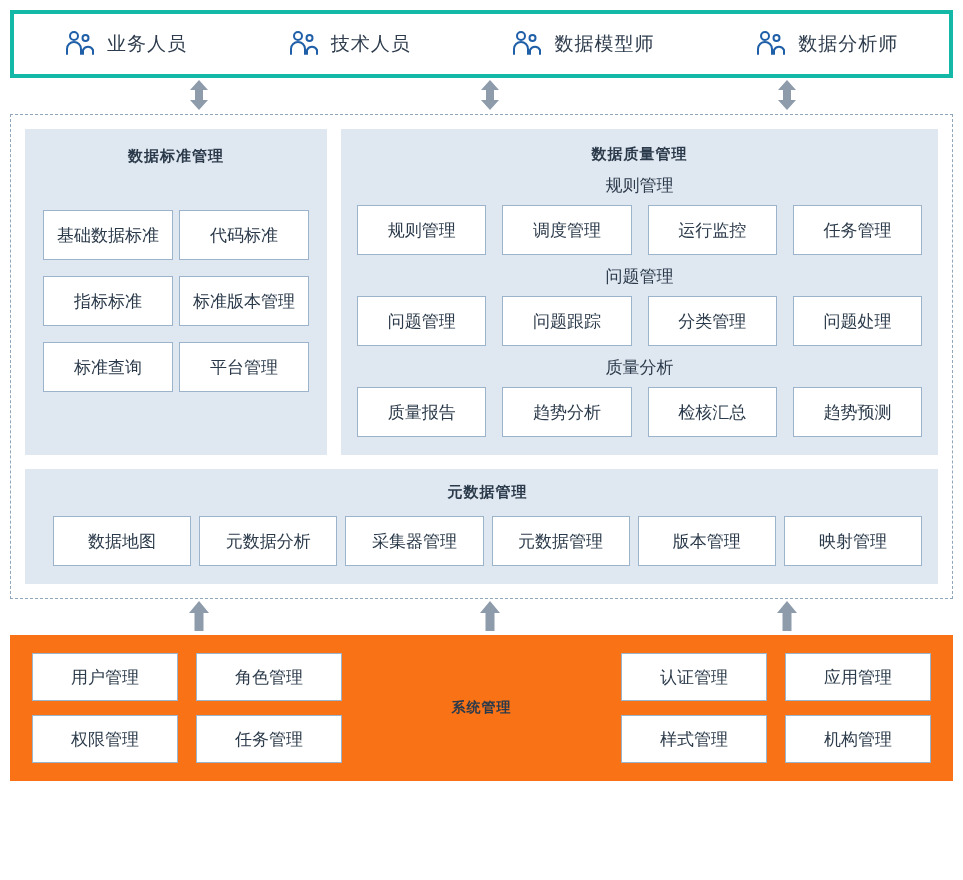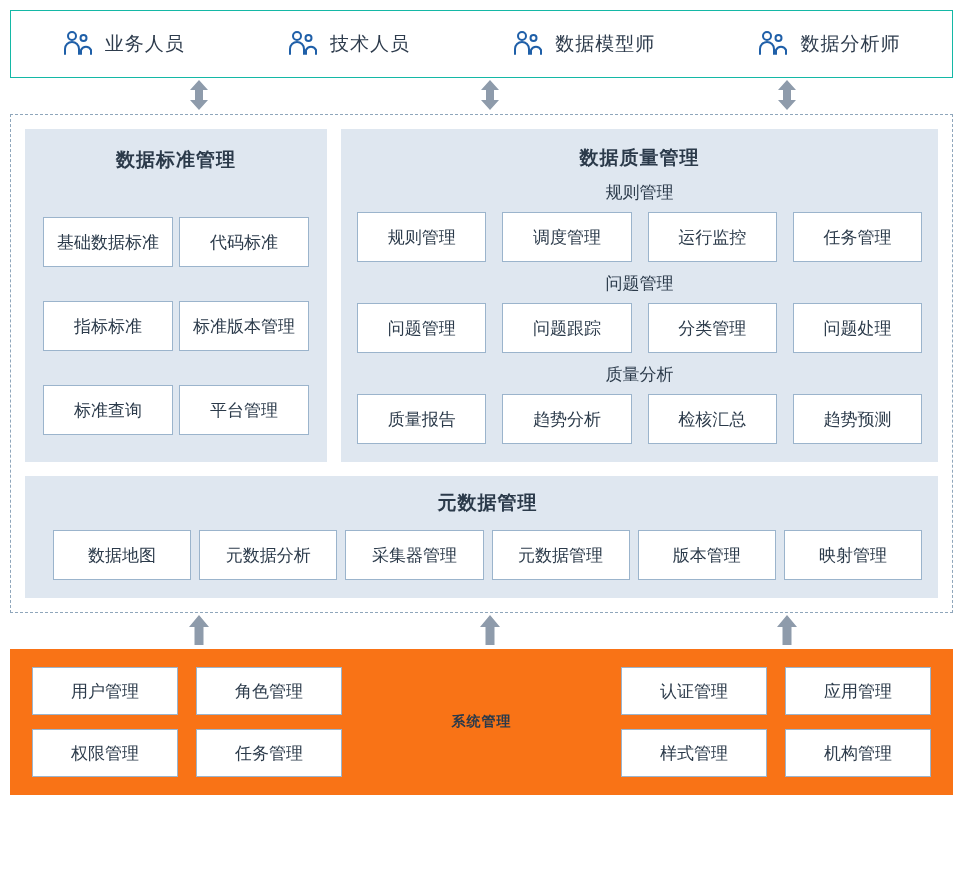--- a/index.html
+++ b/index.html
@@ -19,21 +19,21 @@
     width: 963px;
     height: 880px;
     box-sizing: border-box;
     padding: 0 10px;
   }
 
   
   .roles-bar {
     margin-top: 10px;
     height: 68px;
-    border: 1px solid #14b8a6;
+    border: 4px solid #14b8a6;
     background: #ffffff;
     display: flex;
     align-items: center;
     justify-content: space-around;
     box-sizing: border-box;
   }
   .role {
     display: flex;
     align-items: center;
     gap: 12px;
@@ -72,21 +72,21 @@
     gap: 14px;
     align-items: stretch;
   }
 
   .panel {
     background: #dfe7f0;
     box-sizing: border-box;
   }
   .panel-title {
     text-align: center;
-    font-size: 19px;
+    font-size: 15px;
     font-weight: bold;
     color: #2b3a4a;
     letter-spacing: 1px;
   }
   .sub-title {
     text-align: center;
     font-size: 17px;
     color: #2b3a4a;
     margin: 10px 0 8px 0;
   }
@@ -94,21 +94,21 @@
   
   .std-panel {
     width: 302px;
     flex: 0 0 302px;
     padding: 18px 18px 22px 18px;
   }
   .std-panel .panel-title { margin-bottom: 26px; }
   .std-grid {
     display: grid;
     grid-template-columns: 1fr 1fr;
-    gap: 34px 6px;
+    gap: 16px 6px;
     margin-top: 44px;
   }
 
   
   .qual-panel {
     flex: 1 1 auto;
     padding: 16px 16px 18px 16px;
   }
   .qual-panel .panel-title { margin-bottom: 6px; }
   .row4 {

